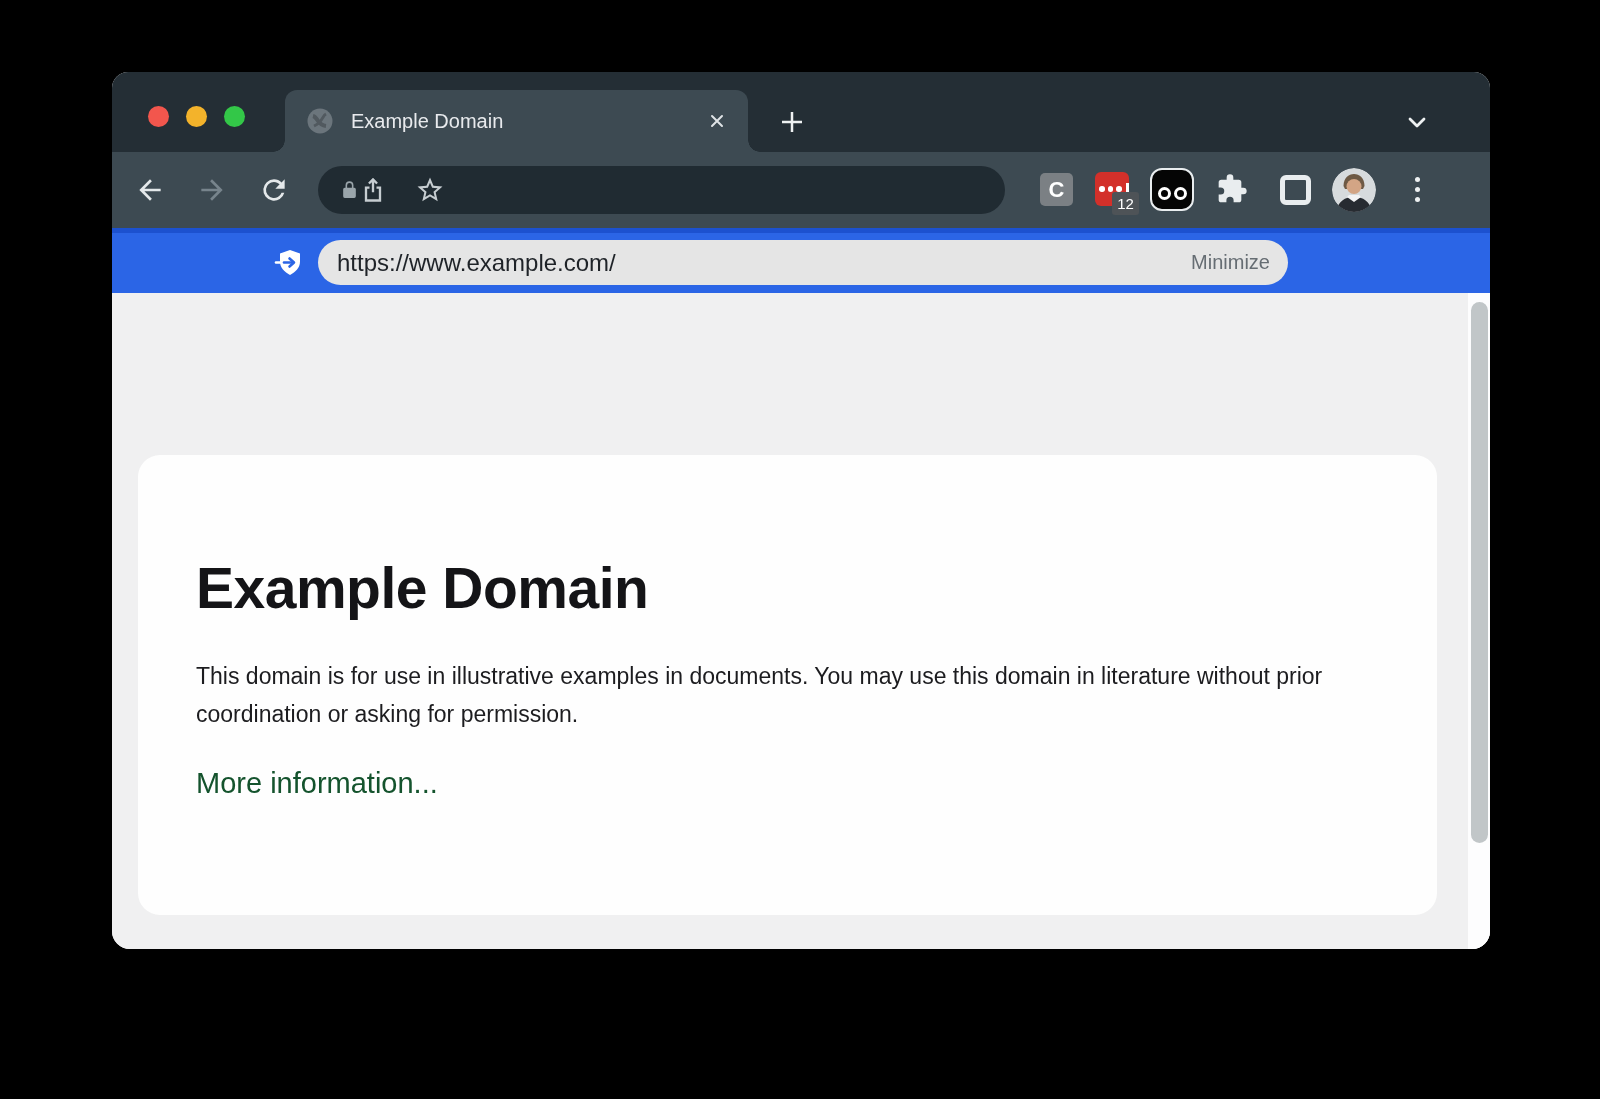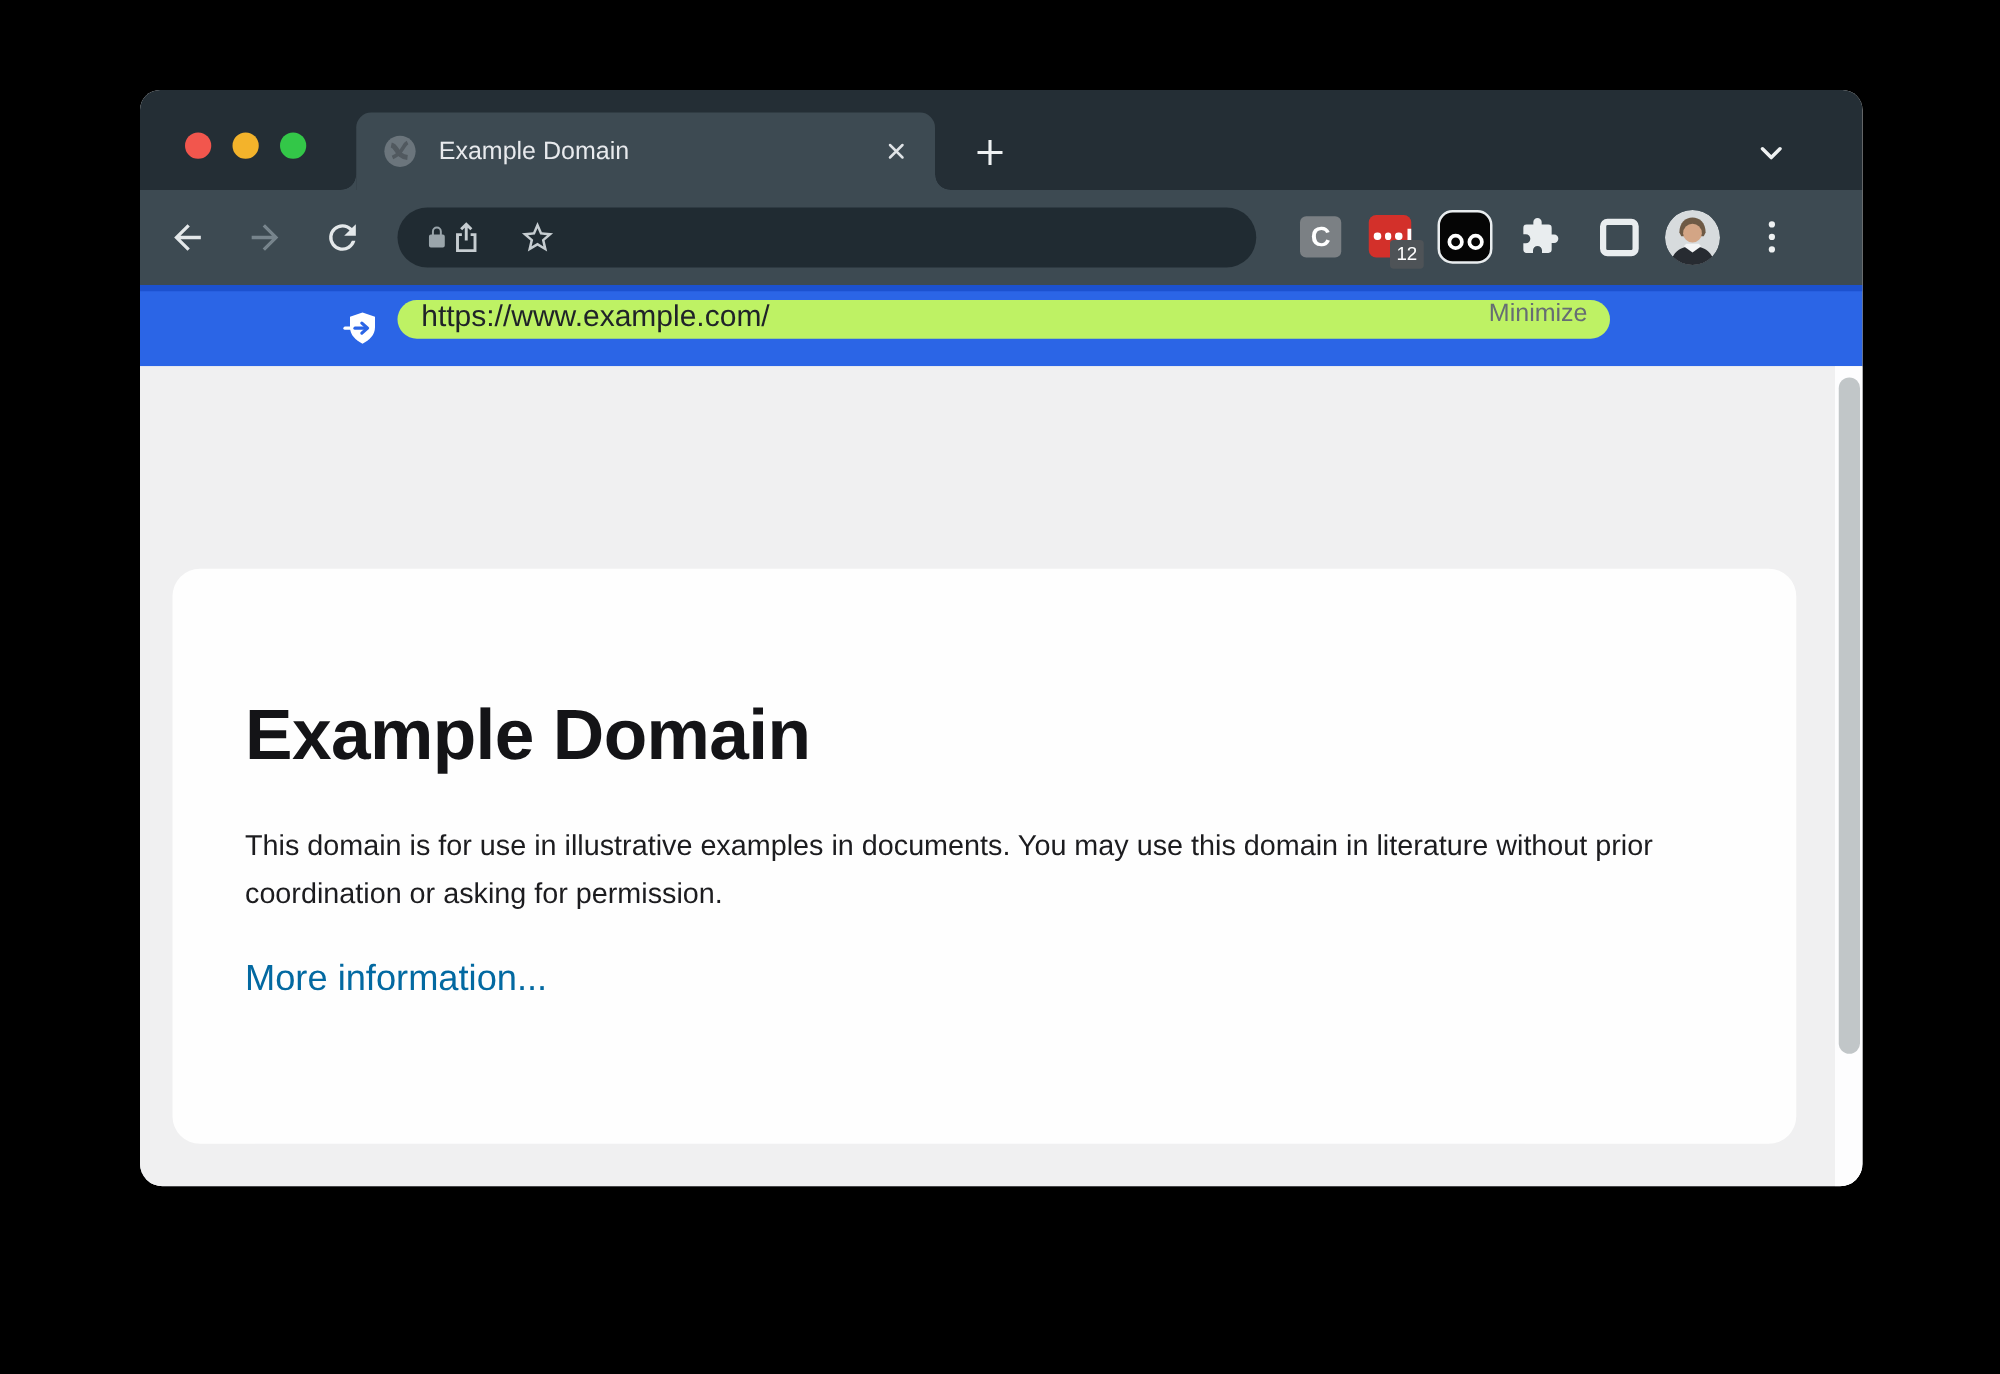--- a/index.html
+++ b/index.html
@@ -67,37 +67,37 @@
   .ext-black .lens { width:13px; height:13px; border:3px solid #fff; border-radius:50%; margin-top:8px; }
   .ext-puzzle { left:1104px; top:21px; width:32px; height:32px; }
   .ext-panel { left:1168px; top:23px; width:31px; height:30px; border:5.5px solid #e9edef; border-radius:6px; }
   .avatar { left:1220px; top:16px; width:44px; height:44px; border-radius:50%; overflow:hidden; }
   .kebab { left:1298px; top:21px; width:14px; height:32px; display:flex; flex-direction:column; align-items:center; justify-content:center; gap:5px; }
   .kebab .dot { width:5px; height:5px; border-radius:50%; background:#eef1f2; }
   
   .bluebar { height:65px; background:#2b65e6; border-top:5px solid #1c51cf; position:relative; }
   .shield { position:absolute; left:162px; top:15px; width:30px; height:30px; }
   .iso-input {
-    position:absolute; left:206px; top:7px; width:970px; height:31px;
-    background:#bef264; border-radius:23px; display:flex; align-items:flex-start;
+    position:absolute; left:206px; top:7px; width:970px; height:45px;
+    background:#e5e5e5; border-radius:23px; display:flex; align-items:center;
     padding:0 18px 0 19px;
   }
   .iso-url { font-size:24px; color:#1f2328; flex:1; white-space:nowrap; overflow:hidden; }
   .minimize-btn { font-size:20px; color:#666d73; flex:0 0 auto; cursor:default; }
   
   .content { height:656px; position:relative; background:#f0f0f1; }
   .scroll-track { position:absolute; right:0; top:0; width:22px; height:100%; background:#fdfdfe; }
   .scroll-thumb { position:absolute; right:2px; top:9px; width:17px; height:541px; border-radius:9px; background:#c1c6c8; }
   .card {
     position:absolute; left:26px; top:162px; width:1299px; height:460px;
     background:#fefefe; border-radius:22px; padding:100px 60px 0 58px;
   }
   .card h1 { margin:0; font-size:57px; font-weight:bold; color:#141417; letter-spacing:-0.5px; }
   .card p { margin:36px 0 0; font-size:23px; line-height:38px; color:#1c1c1f; max-width:1155px; }
-  .card .more-link { display:inline-block; margin-top:34px; font-size:29px; color:#0369a1; text-decoration:none; }
+  .card .more-link { display:inline-block; margin-top:34px; font-size:29px; color:#14532d; text-decoration:none; }
 </style>
 </head>
 <body>
 
 <div class="window">
 
   <div class="titlebar">
     <div class="lights">
       <div class="light red"></div>
       <div class="light yellow"></div>

